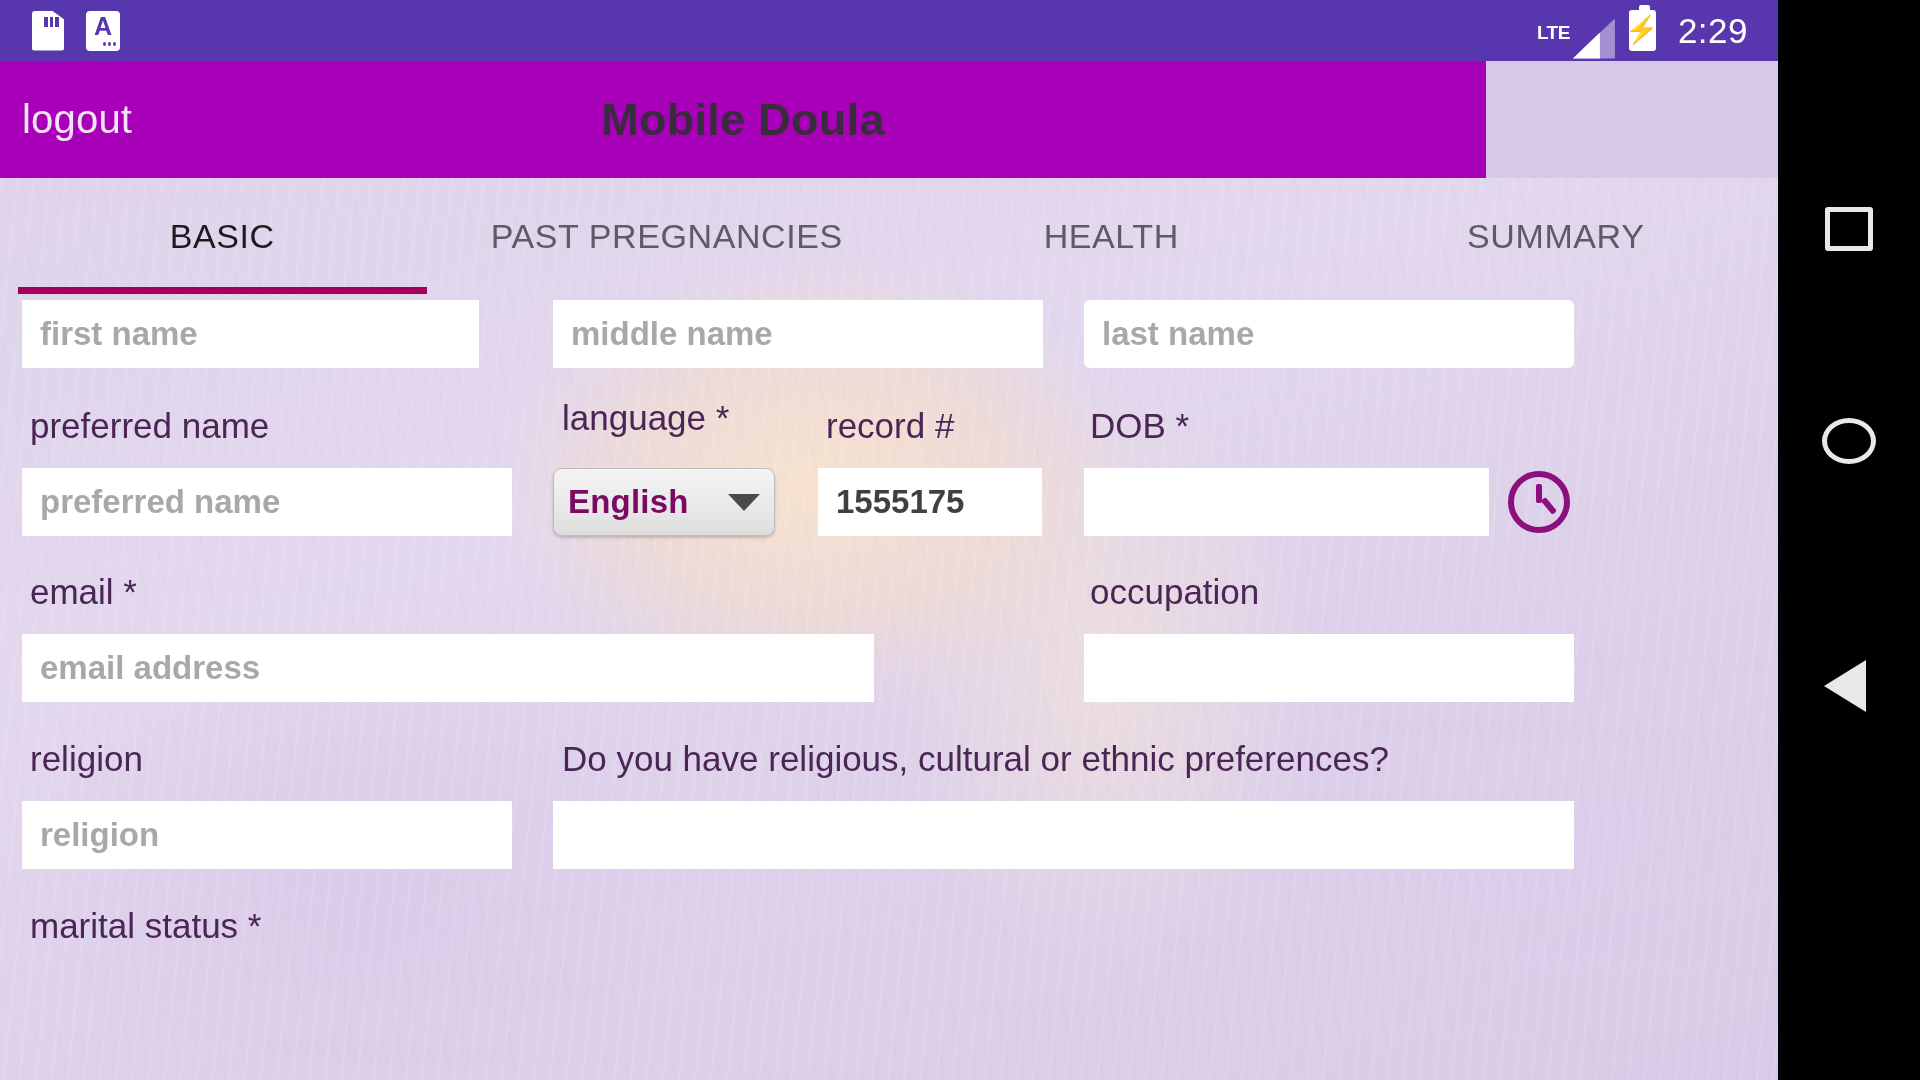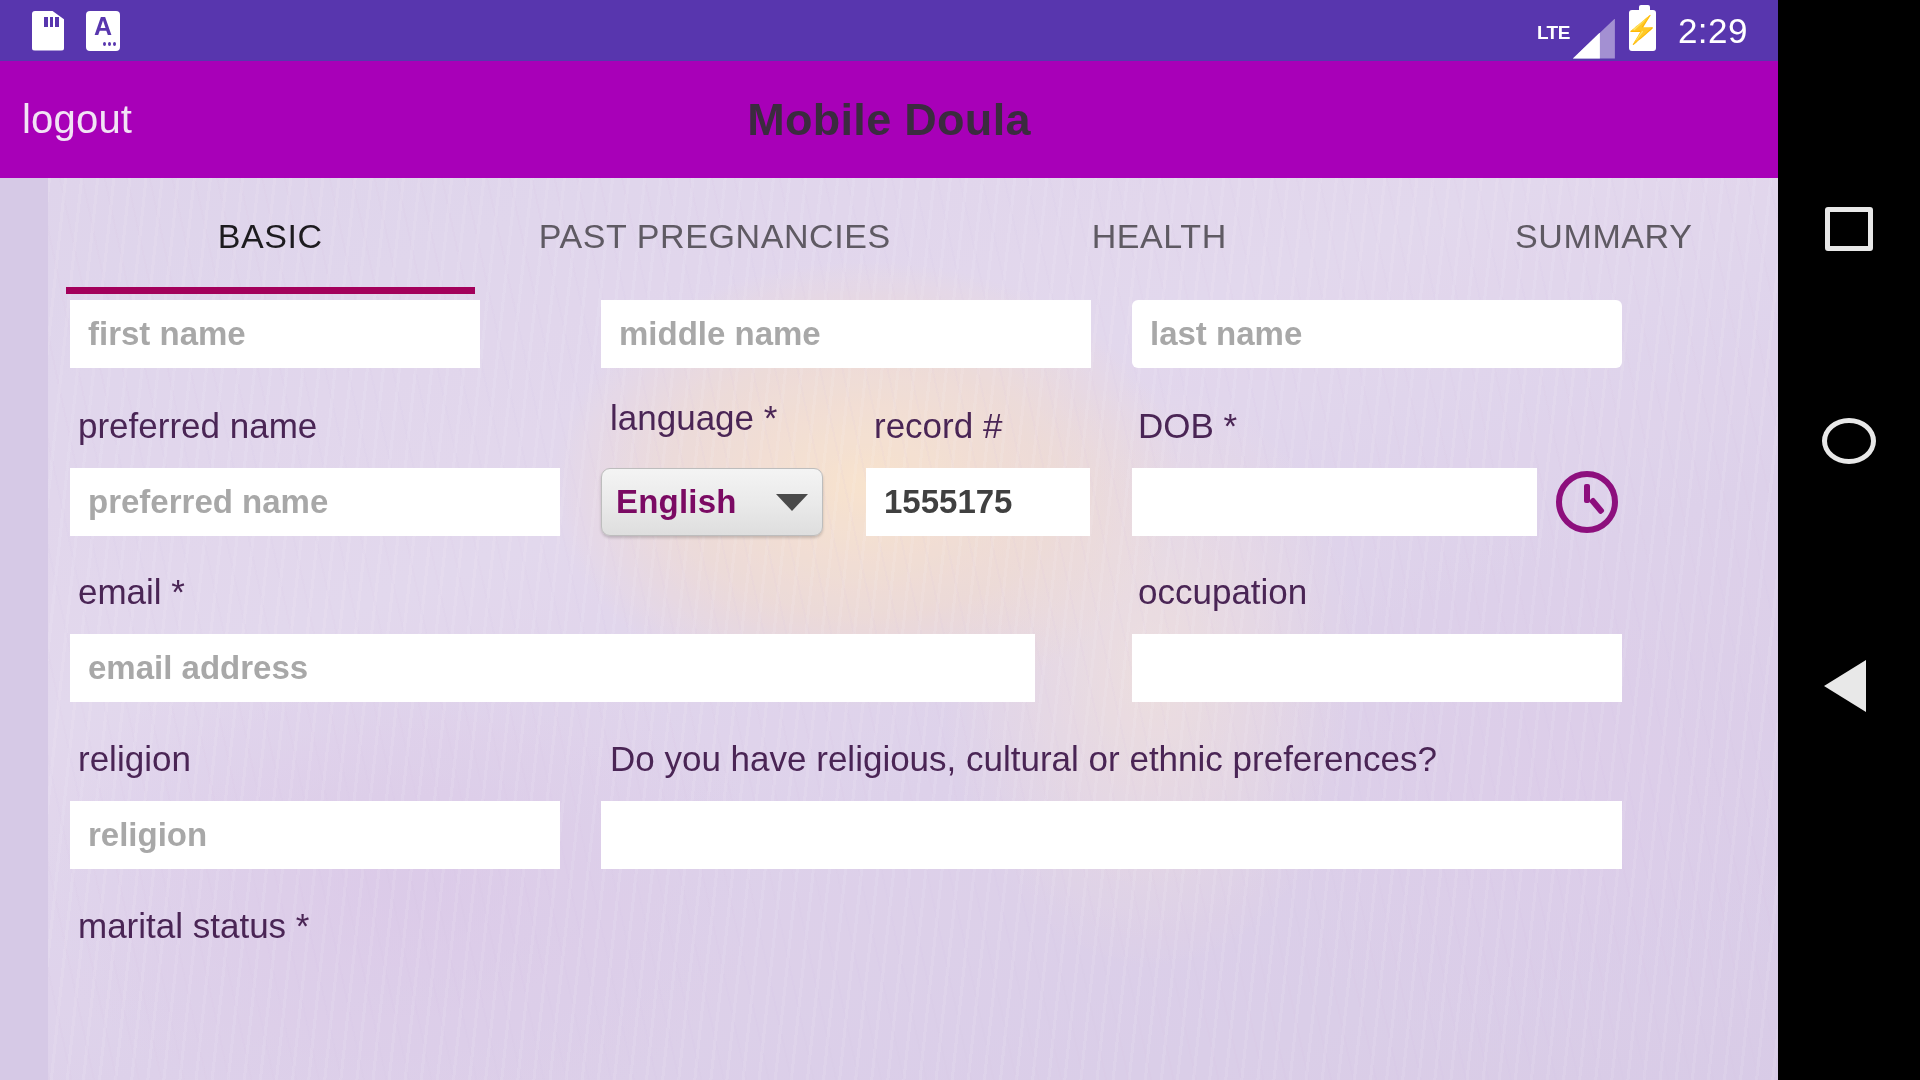--- a/index.html
+++ b/index.html
@@ -75,37 +75,36 @@
     content:""; position:absolute; top:-8px; left:7px; width:11px; height:5px;
     background:#fff; border-radius:2px 2px 0 0;
   }
   .batt .bolt {
     position:absolute; inset:0; color:#5836ae; font-size:27px;
     display:flex; align-items:center; justify-content:center; line-height:1;
   }
 
   
   #appbar {
-    position:absolute; left:0; top:61px; width:1778px; height:117px;
+    position:absolute; left:0; top:61px; width:1486px; height:117px;
     background:#a800b8;
     display:flex; align-items:center;
   }
   #logout {
     color:#f2e3f5; font-size:40px; padding-left:22px; letter-spacing:0.2px;
   }
   #apptitle {
     position:absolute; left:0; right:0; text-align:center;
     color:#3b2b3f; font-size:45px; font-weight:bold; letter-spacing:0.3px;
   }
 
   
   #content {
     position:absolute; left:0; top:178px; width:1778px; height:902px;
     overflow:hidden;
-    margin-left:48px;
   }
   #bg {
     position:absolute; inset:0;
     background:
       radial-gradient(ellipse 420px 300px at 46% 34%, rgba(255,228,190,0.95) 0%, rgba(250,220,185,0.55) 45%, rgba(228,210,232,0) 75%),
       radial-gradient(ellipse 300px 420px at 62% 55%, rgba(252,232,205,0.6) 0%, rgba(233,214,236,0) 70%),
       radial-gradient(ellipse 520px 360px at 20% 78%, rgba(213,190,228,0.75) 0%, rgba(219,202,234,0) 70%),
       radial-gradient(ellipse 460px 400px at 86% 70%, rgba(216,196,231,0.7) 0%, rgba(221,205,235,0) 70%),
       linear-gradient(160deg, #dbcfe9 0%, #e0d4ec 35%, #d9cbe8 60%, #d2c3e3 100%);
   }
@@ -256,21 +255,21 @@
           <span>PAST PREGNANCIES</span>
         </div>
         <div class="tab">
           <span>HEALTH</span>
         </div>
         <div class="tab">
           <span>SUMMARY</span>
         </div>
       </div>
 
-      <div class="fld ph" style="left:22px; top:122px; width:410px;">first name</div>
+      <div class="fld ph" style="left:22px; top:122px; width:457px;">first name</div>
       <div class="fld ph" style="left:553px; top:122px; width:490px;">middle name</div>
       <div class="fld ph" style="left:1084px; top:122px; width:490px;border-radius:6px;">last name</div>
 
       <div class="lbl" style="left:30px; top:228px;">preferred name</div>
       <div class="lbl" style="left:562px; top:220px;">language *</div>
       <div class="lbl" style="left:826px; top:228px;">record #</div>
       <div class="lbl" style="left:1090px; top:228px;">DOB *</div>
 
       <div class="fld ph" style="left:22px; top:290px; width:490px;">preferred name</div>
 
@@ -284,21 +283,21 @@
       <div class="fld" style="left:1084px; top:290px; width:405px;"></div>
 
       <div class="clockbtn" style="left:1508px; top:293px;">
         <i class="h1"></i>
           <i class="h2"></i>
       </div>
 
       <div class="lbl" style="left:30px; top:394px;">email *</div>
       <div class="lbl" style="left:1090px; top:394px;">occupation</div>
 
-      <div class="fld ph" style="left:22px; top:456px; width:965px;">email address</div>
+      <div class="fld ph" style="left:22px; top:456px; width:852px;">email address</div>
       <div class="fld" style="left:1084px; top:456px; width:490px;"></div>
 
       <div class="lbl" style="left:30px; top:561px;">religion</div>
       <div class="lbl" style="left:562px; top:561px;">Do you have religious, cultural or ethnic preferences?</div>
 
       <div class="fld ph" style="left:22px; top:623px; width:490px;">religion</div>
       <div class="fld" style="left:553px; top:623px; width:1021px;"></div>
 
       <div class="lbl" style="left:30px; top:728px;">marital status *</div>
 

